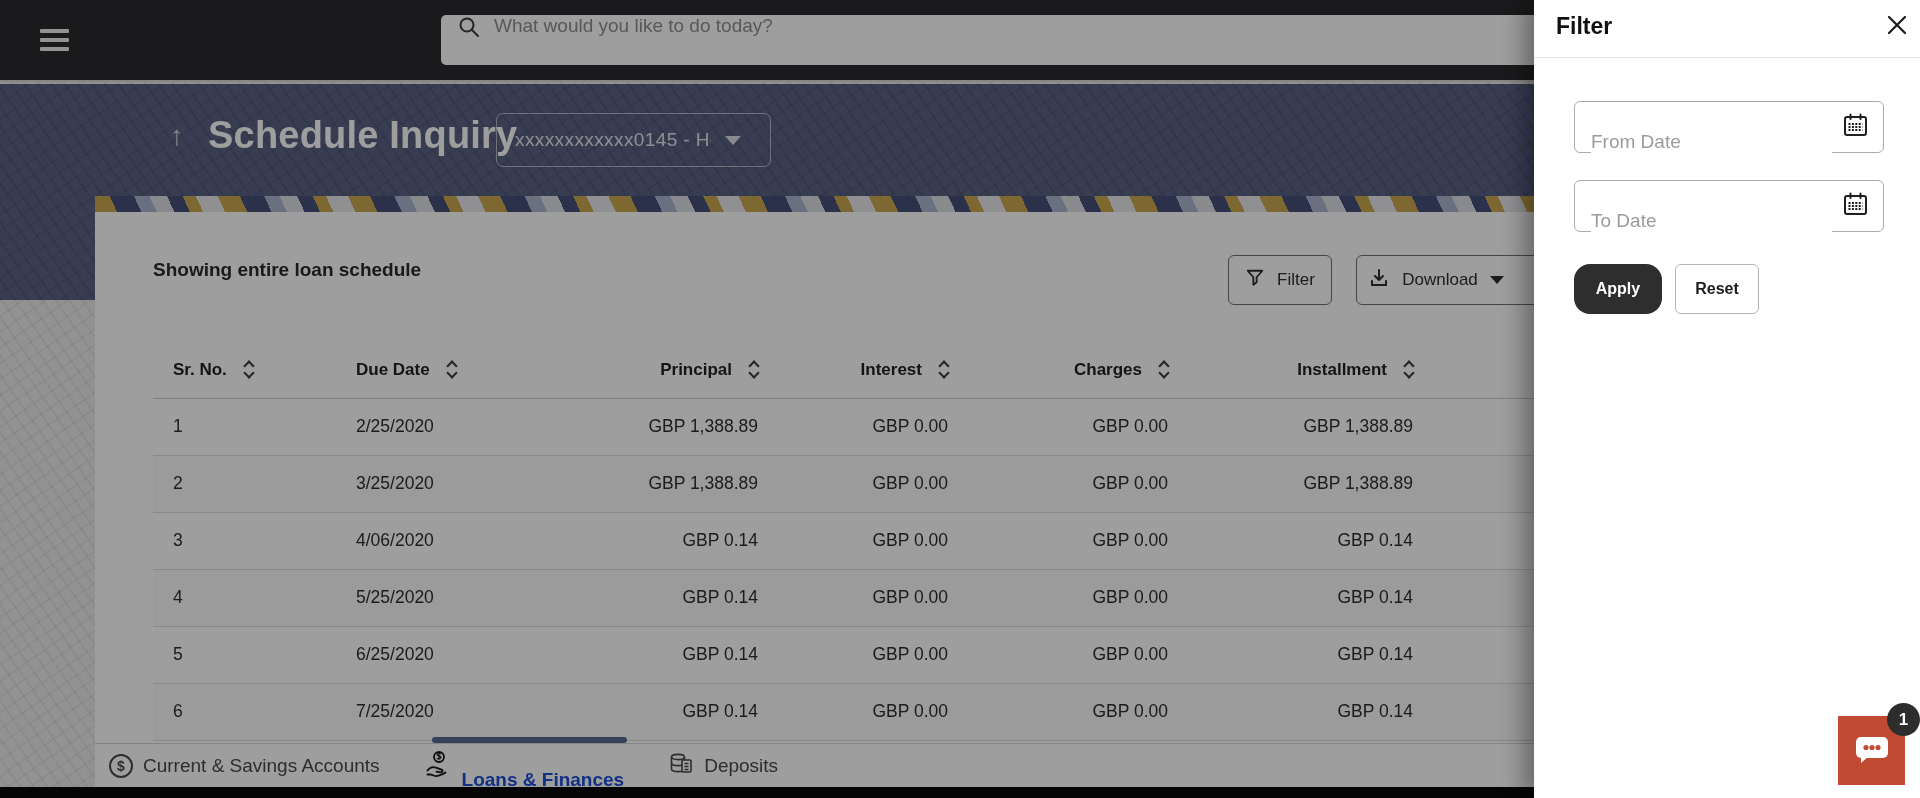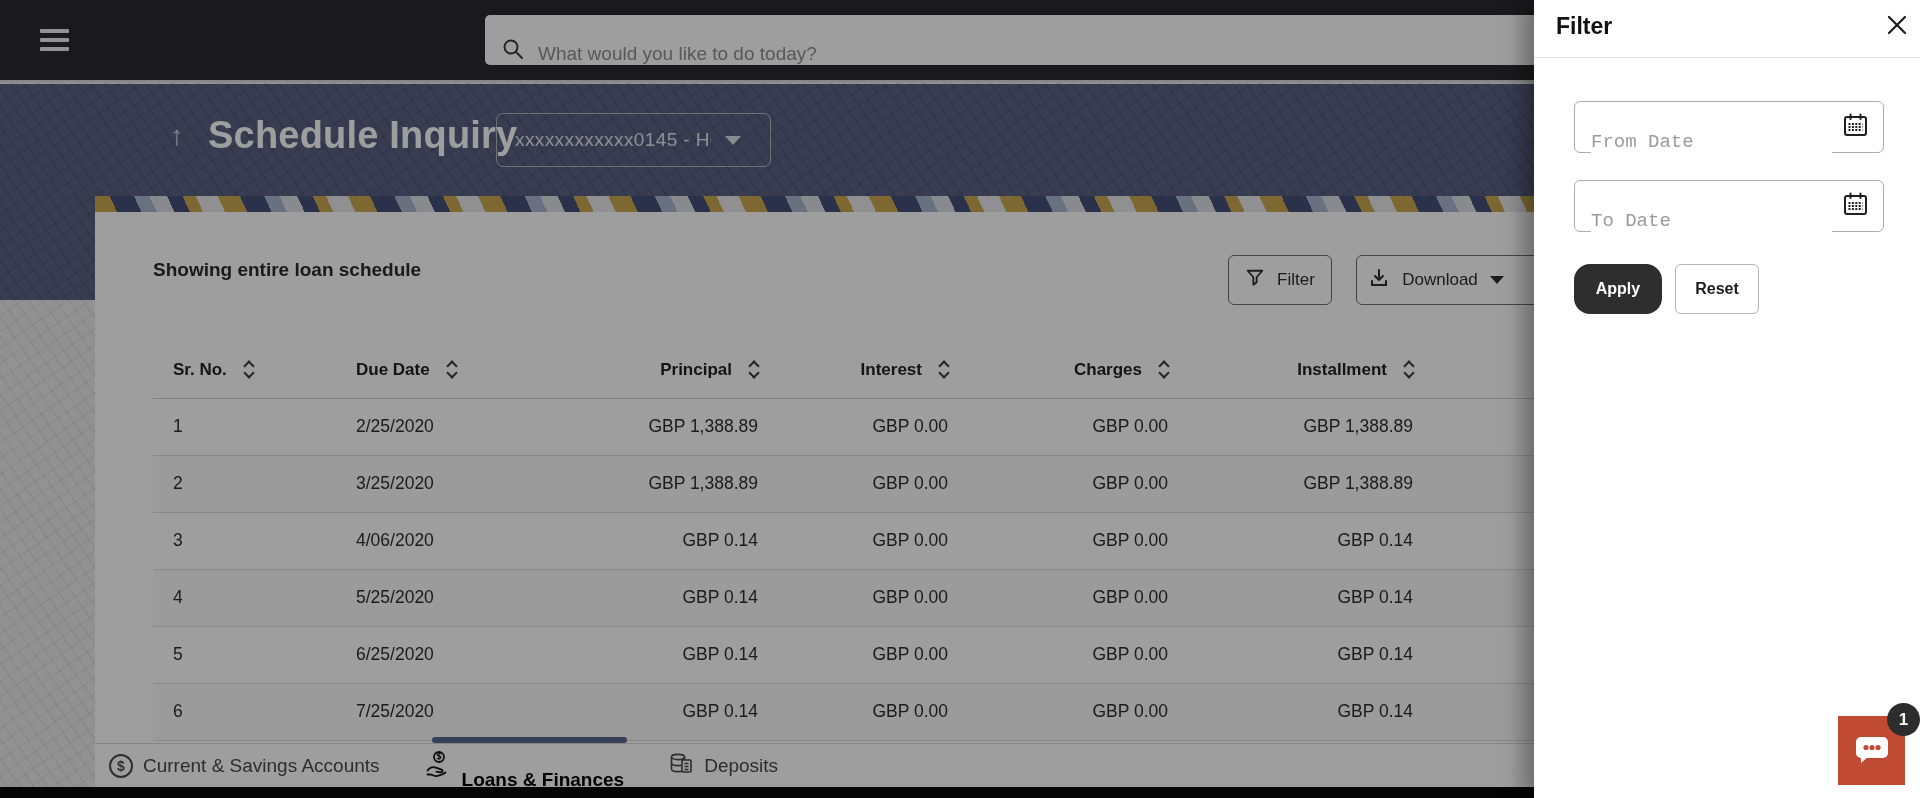--- a/index.html
+++ b/index.html
@@ -17,21 +17,21 @@
   .topbar {
     position:absolute; left:0; top:0; width:1920px; height:82px;
     background:#2b2b2e; border-bottom:2px solid #d8d8d8; z-index:1;
   }
   .hamburger { position:absolute; left:40px; top:29px; width:30px; height:24px; cursor:pointer; }
   .hamburger i { display:block; width:29px; height:4px; background:#ededed; border-radius:1px; margin-bottom:5px; }
   .brand { position:absolute; left:86px; top:18px; display:flex; align-items:center; gap:12px; }
   .brand-text { color:#f2f2f2; font-size:24px; font-weight:600; letter-spacing:.3px; }
   .searchbar {
     position:absolute; left:441px; top:15px; width:1300px; height:50px;
-    background:#ffffff; border-radius:5px; display:flex; align-items:flex-end; padding:0 16px; gap:13px;margin-left:44px;
+    background:#ffffff; border-radius:5px; display:flex; align-items:flex-start; padding:0 16px; gap:13px;
   }
   .searchbar input {
     flex:1; border:none; outline:none; background:transparent; font-size:19px; color:#333;
     font-family:"Liberation Sans", sans-serif;
   }
   .searchbar input::placeholder { color:#8f8f8f; }
 
   
   .hero {
     position:absolute; left:0; top:84px; width:1920px; height:216px;
@@ -104,21 +104,21 @@
   }
 
   
   .bottombar {
     position:absolute; left:95px; top:743px; width:1825px; height:45px;
     background:#ffffff; border-top:1px solid #d6d6d6; z-index:2;
     display:flex; align-items:center; gap:44px; padding-left:14px;
   }
   .nav-item { display:flex; align-items:center; gap:10px; cursor:pointer; }
   .nav-item .nav-label { font-size:19px; color:#4a4a4a; }
-  .nav-item.active .nav-label { font-weight:700; color:#000000;margin-top:28px; }
+  .nav-item.active .nav-label { font-weight:700; color:#1d4ed8;margin-top:28px; }
   .coin-circle {
     width:24px; height:24px; border:2px solid #4a4a4a; border-radius:50%;
     display:flex; align-items:center; justify-content:center;
     font-size:14px; font-weight:700; color:#4a4a4a;
   }
 
   
   .bottom-strip { position:absolute; left:0; top:787px; width:1920px; height:11px; background:#0a0a0a; z-index:3; }
 
   
@@ -134,21 +134,21 @@
   .panel-divider { position:absolute; left:0; top:57px; width:386px; height:1px; background:#e3e3e3; }
   .date-field {
     position:absolute; left:40px; width:310px; height:52px;
     border:1px solid #ababab; border-radius:6px; background:#fff;
     display:flex; align-items:center; padding:0 14px 0 16px; gap:10px;
   }
   .date-field.from { top:101px; }
   .date-field.to { top:180px; }
   .date-field input {
     flex:1; border:none; outline:none; font-size:19px; color:#333; min-width:0;
-    font-family:Liberation Mono, monospace;
+    font-family:Liberation Sans, sans-serif;
     margin-top:30px;
   }
   .date-field input::placeholder { color:#9b9b9b; }
   .btn-apply {
     position:absolute; left:40px; top:264px; width:88px; height:50px;
     background:#2e2e2e; color:#fff; border:none; border-radius:16px;
     font-size:16px; font-weight:700; cursor:pointer; font-family:"Liberation Sans", sans-serif;
   }
   .btn-reset {
     position:absolute; left:141px; top:264px; width:84px; height:50px;

